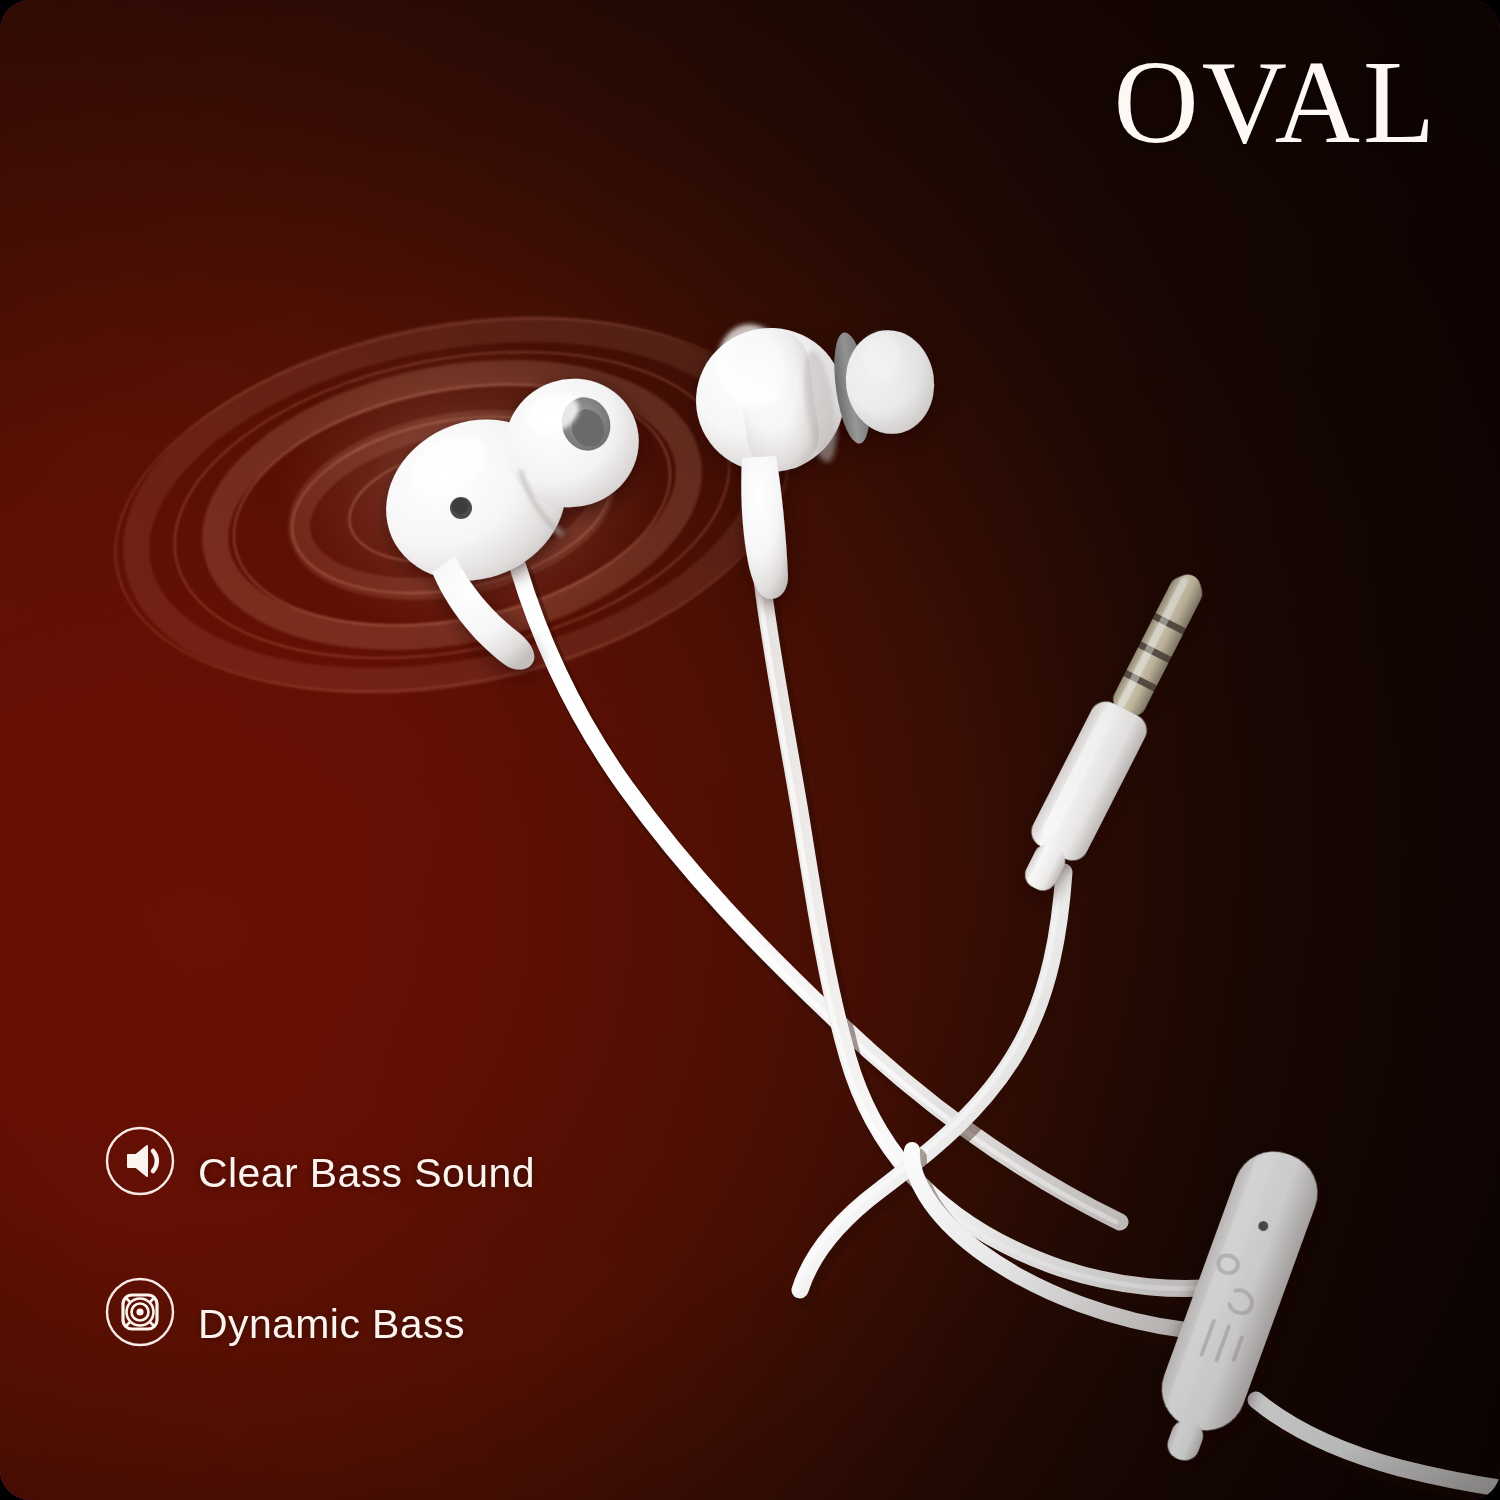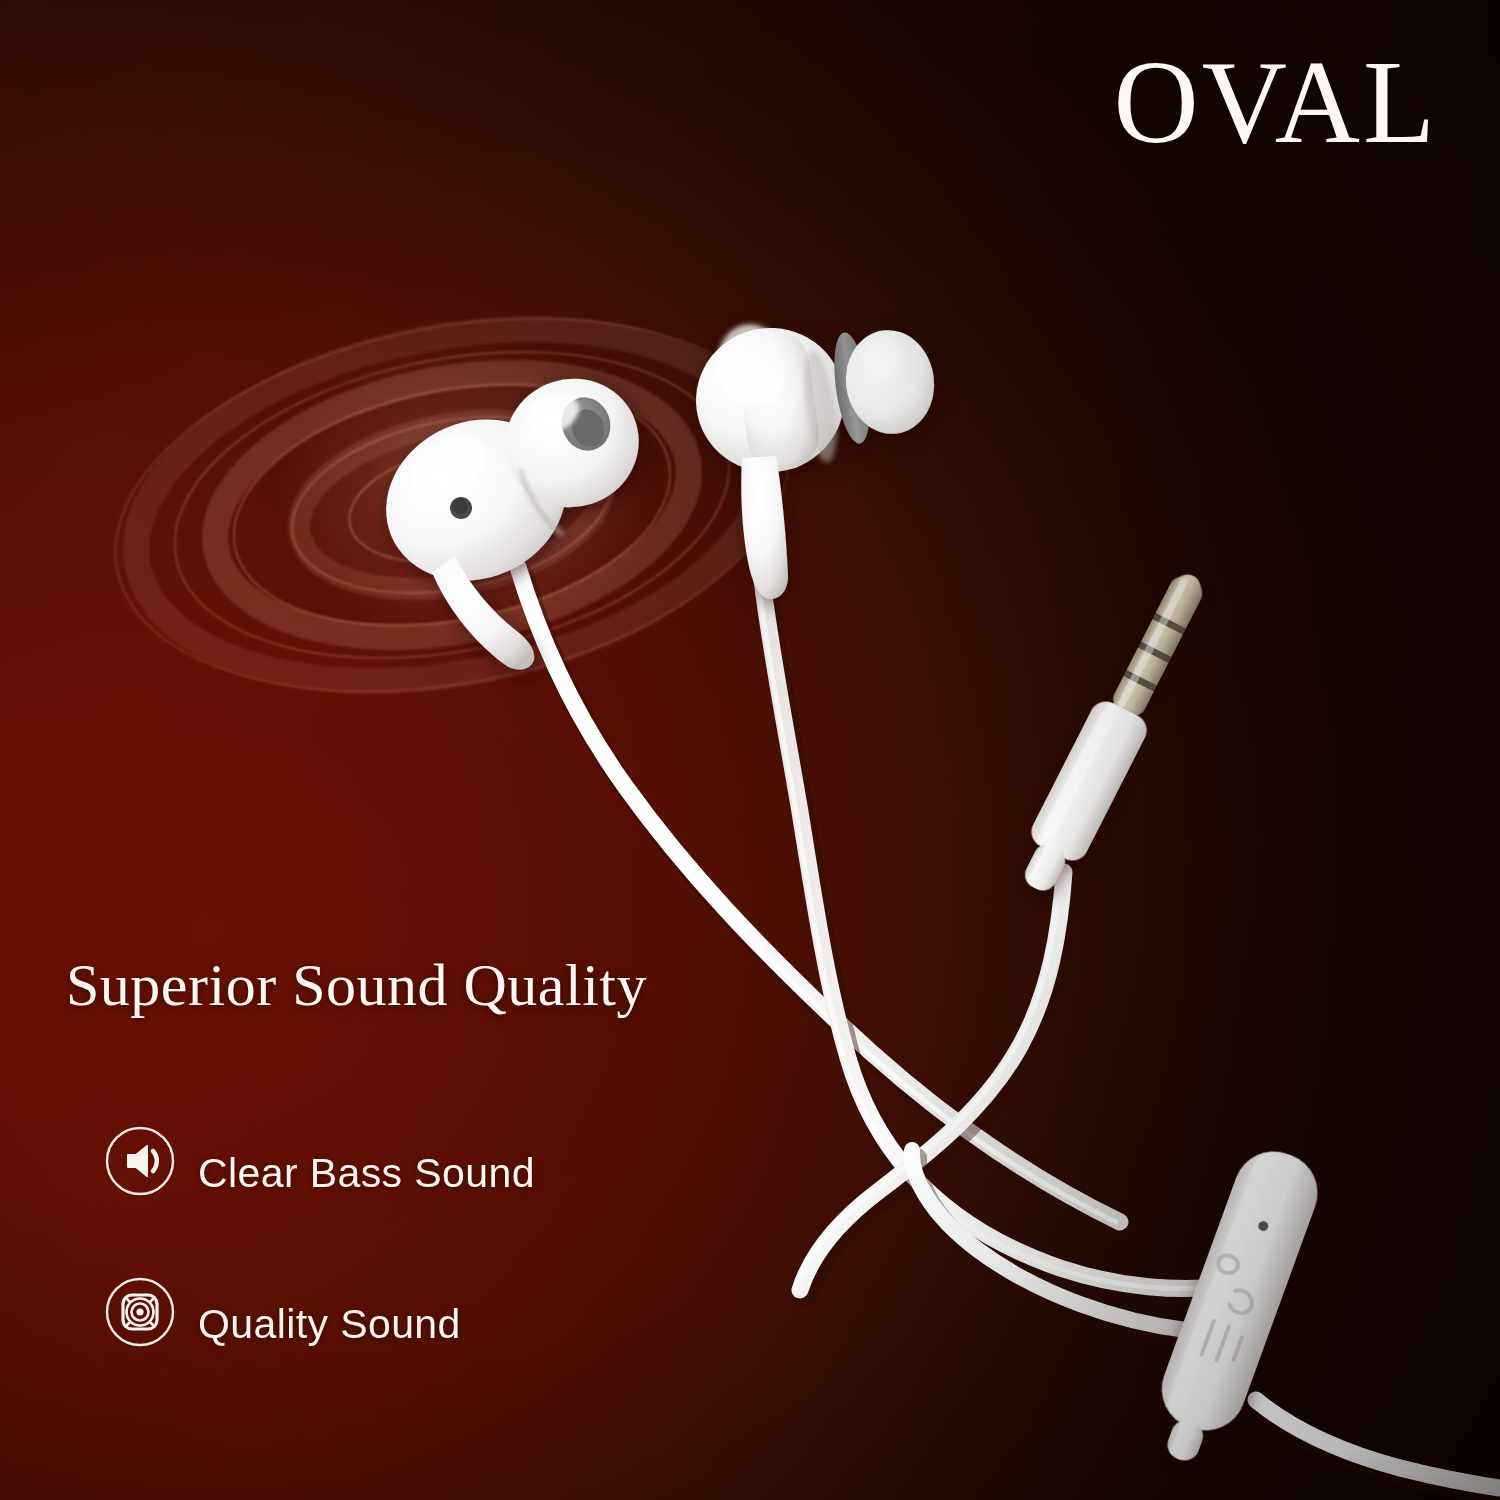--- a/index.html
+++ b/index.html
@@ -7,20 +7,21 @@
     padding: 0;
     background: #000;
   }
   #stage {
     position: relative;
     width: 1500px;
     height: 1500px;
     overflow: hidden;
     font-family: "Liberation Sans", sans-serif;
     background: #701a75;
+    border-radius: 30px;
   }
   
   #bg-base {
     position: absolute;
     inset: 0;
     background:
       radial-gradient(ellipse 1250px 1150px at 14% 62%,
          #6b1004 0%,
          #640f04 24%,
          #551003 44%,
@@ -329,21 +330,20 @@
         <rect x="1224" y="1430" width="32" height="40" rx="15" fill="url(#remoteGrad)"></rect>
       </g>
 
     </svg>
   </div>
 
   <div id="bg-vignette"></div>
 
   <div id="brand">OVAL</div>
 
-  <div id="headline">Superior Sound Quality</div>
 
   <div class="feature-row" id="feature-row-0">
     <svg class="feature-icon" viewBox="0 0 72 72">
       <circle cx="36" cy="36" r="33" fill="none" stroke="#f6ece7" stroke-width="2.4"></circle>
       <path d="M24 30 h8 l11 -9 v30 l-11 -9 h-8 z" fill="#fbf3ee" stroke="#fbf3ee" stroke-width="2" stroke-linejoin="round"></path>
       <path d="M49 26 a15 15 0 0 1 0 20" fill="none" stroke="#fbf3ee" stroke-width="4.5" stroke-linecap="round"></path>
     </svg>
     <span class="feature-label">Clear Bass Sound</span>
   </div>
 
@@ -354,16 +354,16 @@
       <circle cx="36" cy="36" r="13.5" fill="none" stroke="#fbf3ee" stroke-width="2.6"></circle>
       <circle cx="36" cy="36" r="8.5" fill="none" stroke="#fbf3ee" stroke-width="2.6"></circle>
       <circle cx="36" cy="36" r="3.6" fill="#fbf3ee"></circle>
       <g stroke="#fbf3ee" stroke-width="2.6" stroke-linecap="round">
         <path d="M22.5 22.5 l3.5 3.5"></path>
         <path d="M49.5 22.5 l-3.5 3.5"></path>
         <path d="M22.5 49.5 l3.5 -3.5"></path>
         <path d="M49.5 49.5 l-3.5 -3.5"></path>
       </g>
     </svg>
-    <span class="feature-label">Quality Sound</span>
+    <span class="feature-label">Dynamic Bass</span>
   </div>
 
 </div>
 
 </body></html>

